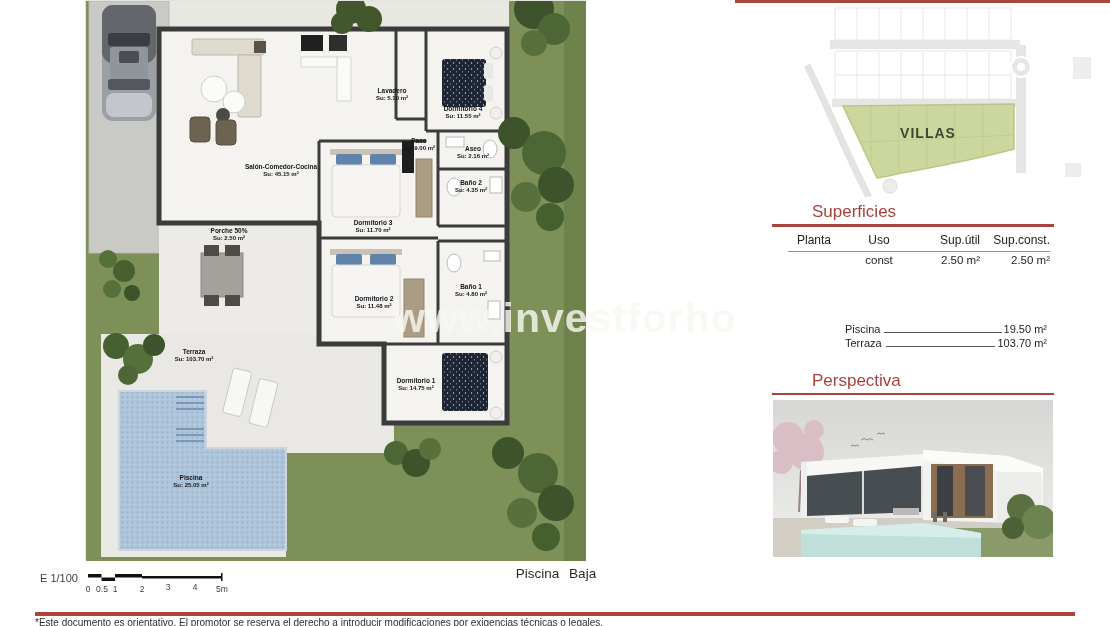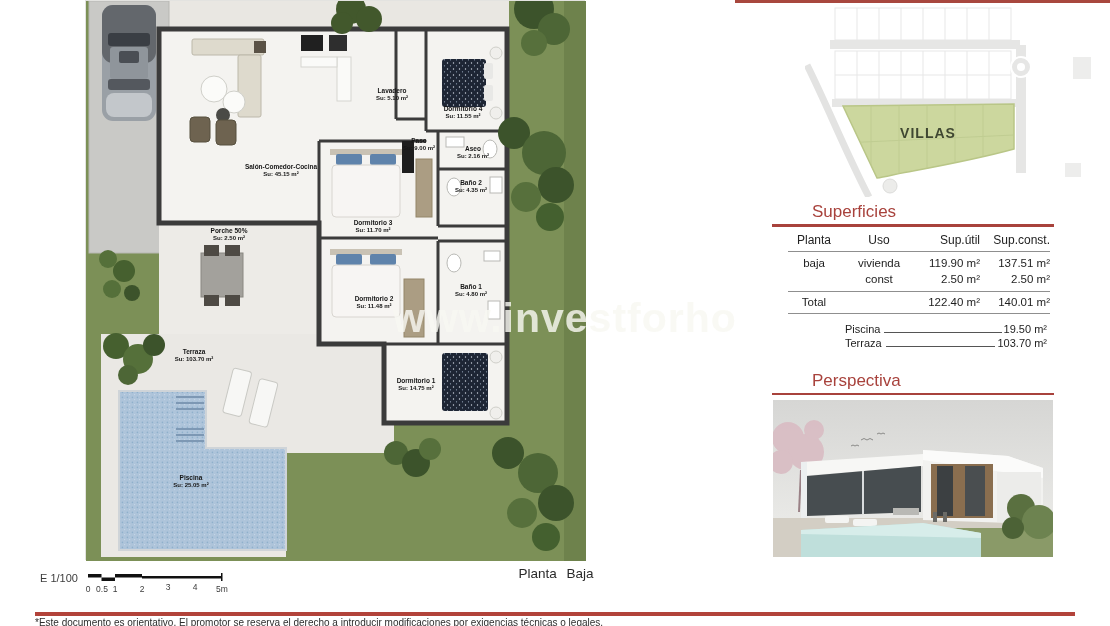--- a/index.html
+++ b/index.html
@@ -260,21 +260,21 @@
     <span class="room-area">Su: 103.70 m²</span>
   </div>
   <div class="room-label" style="left:65px;top:473px;width:80px;">
     <span class="room-name">Piscina</span>
     <span class="room-area">Su: 25.05 m²</span>
   </div>
 </div>
 
 <div class="abs watermark">www.investforho</div>
 
-<div class="abs caption">Planta Baja</div>
+<div class="abs caption">Piscina Baja</div>
 <svg class="abs" style="left:40px;top:568px;" width="200" height="26" viewBox="0 0 200 26">
   <text x="0" y="14" font-size="11" fill="#3c3c3c">E 1/100</text>
   <rect x="48" y="6" width="13.5" height="3.5" fill="#111"></rect>
   <rect x="61.5" y="9.5" width="13.5" height="3.5" fill="#111"></rect>
   <rect x="75" y="6" width="27" height="3.5" fill="#111"></rect>
   <rect x="102" y="8" width="80" height="2.5" fill="#111"></rect>
   <rect x="181" y="5" width="1.5" height="8" fill="#111"></rect>
   <g font-size="8.5" fill="#3c3c3c" text-anchor="middle">
     <text x="48" y="24">0</text>
     <text x="62" y="24">0.5</text>
@@ -335,37 +335,25 @@
 <div class="abs section-title" style="left:772px;top:202px;">Superficies</div>
 <div class="abs title-rule" style="left:772px;top:224px;width:282px;"></div>
 
 <div class="abs sup-table">
   <div class="trow thead">
     <span class="c1">Planta</span>
     <span class="c2">Uso</span>
     <span class="c3">Sup.útil</span>
     <span class="c4">Sup.const.</span>
   </div>
-  <div class="trow" style="padding-top:5px;">
-    <span class="c1">baja</span>
-    <span class="c2">vivienda</span>
-    <span class="c3">119.90 m²</span>
-    <span class="c4">137.51 m²</span>
-  </div>
   <div class="trow">
     <span class="c1"></span>
     <span class="c2">const</span>
     <span class="c3">2.50 m²</span>
     <span class="c4">2.50 m²</span>
-  </div>
-  <div class="trow tline tbot">
-    <span class="c1">Total</span>
-    <span class="c2"></span>
-    <span class="c3">122.40 m²</span>
-    <span class="c4">140.01 m²</span>
   </div>
 </div>
 
 <div class="abs extras">
   <div class="exrow">
     <span class="exlabel">Piscina</span>
     <span class="exfill"></span>
     <span class="exval">19.50 m²</span>
   </div>
   <div class="exrow">

